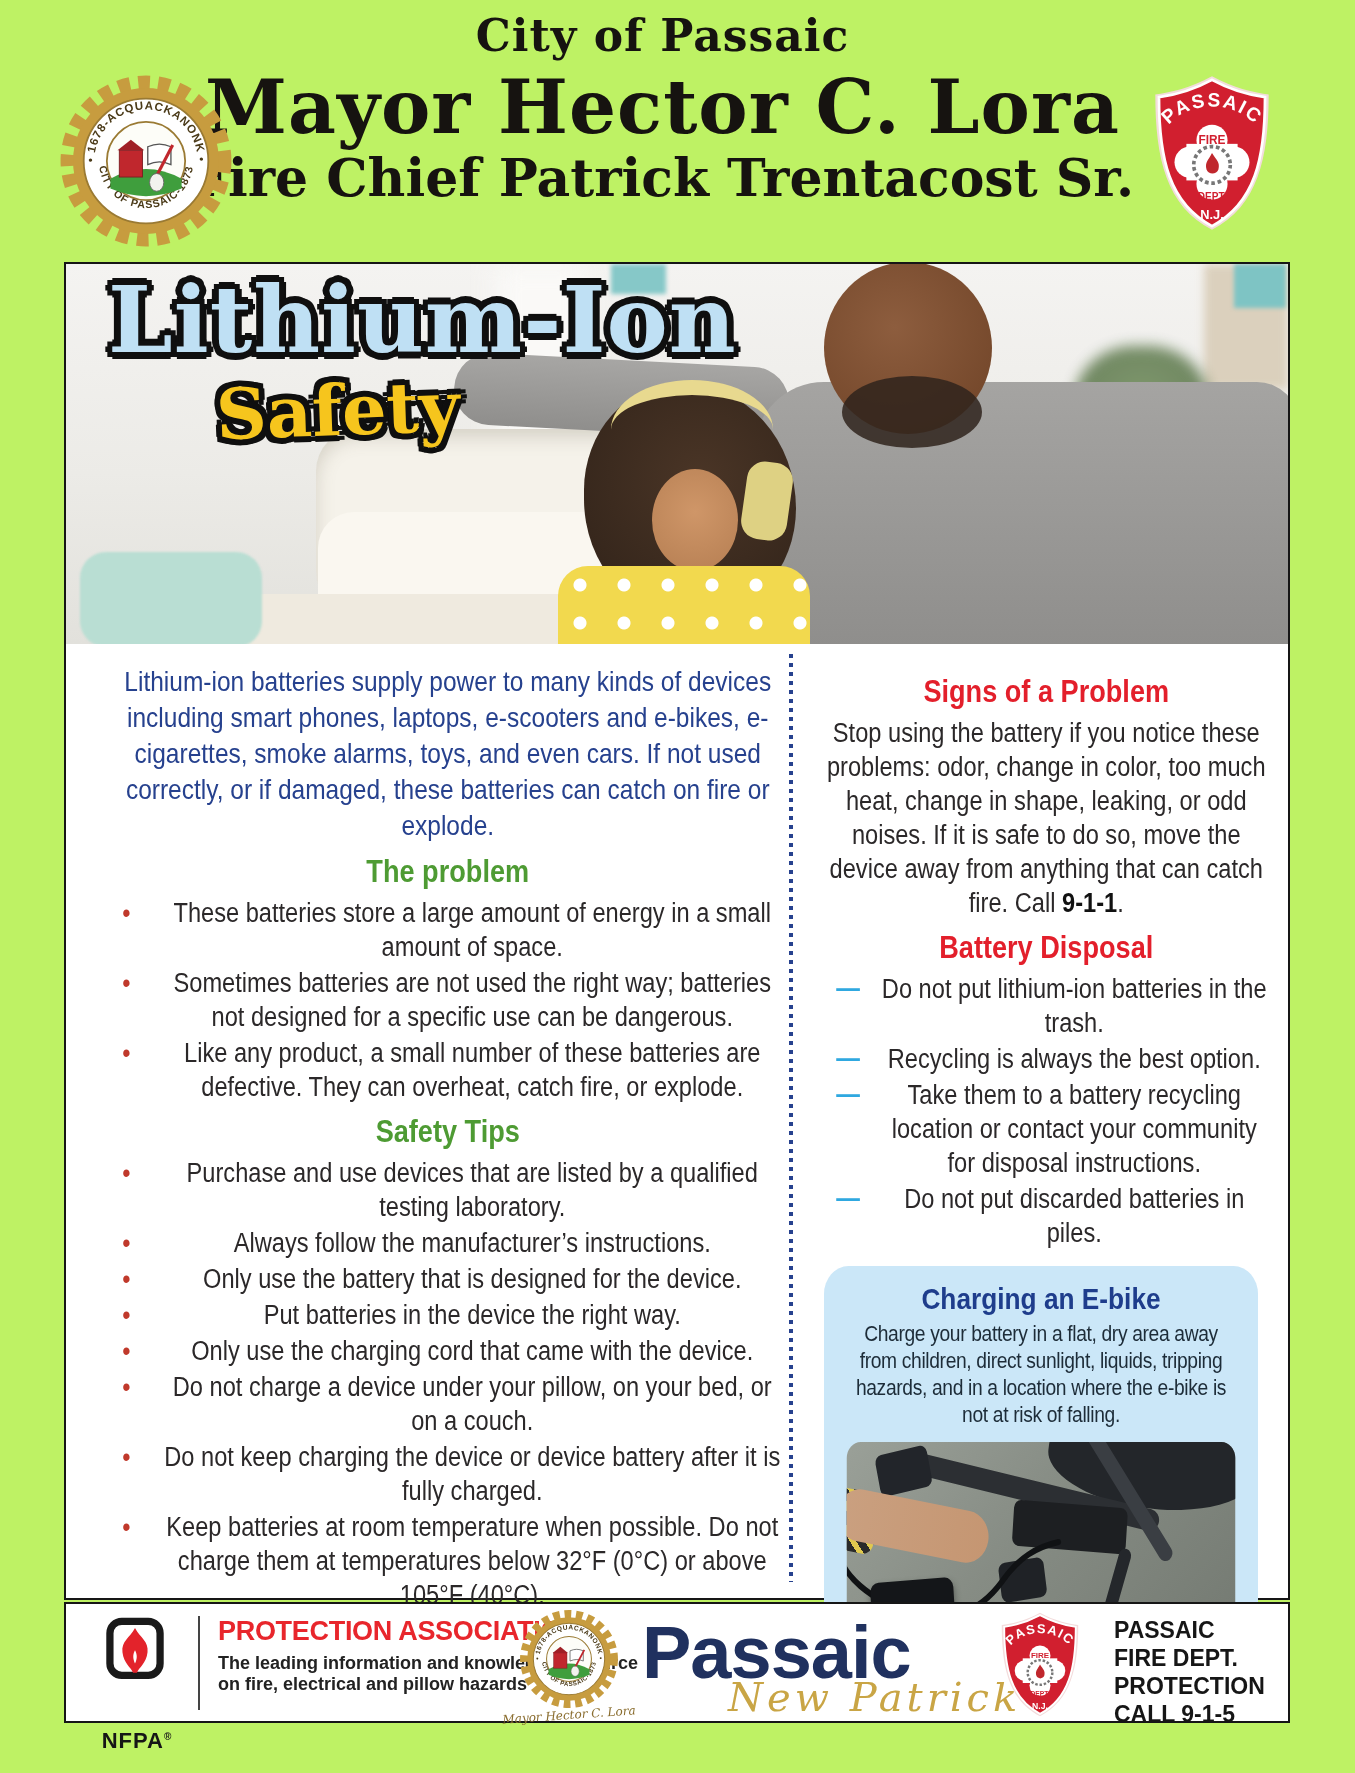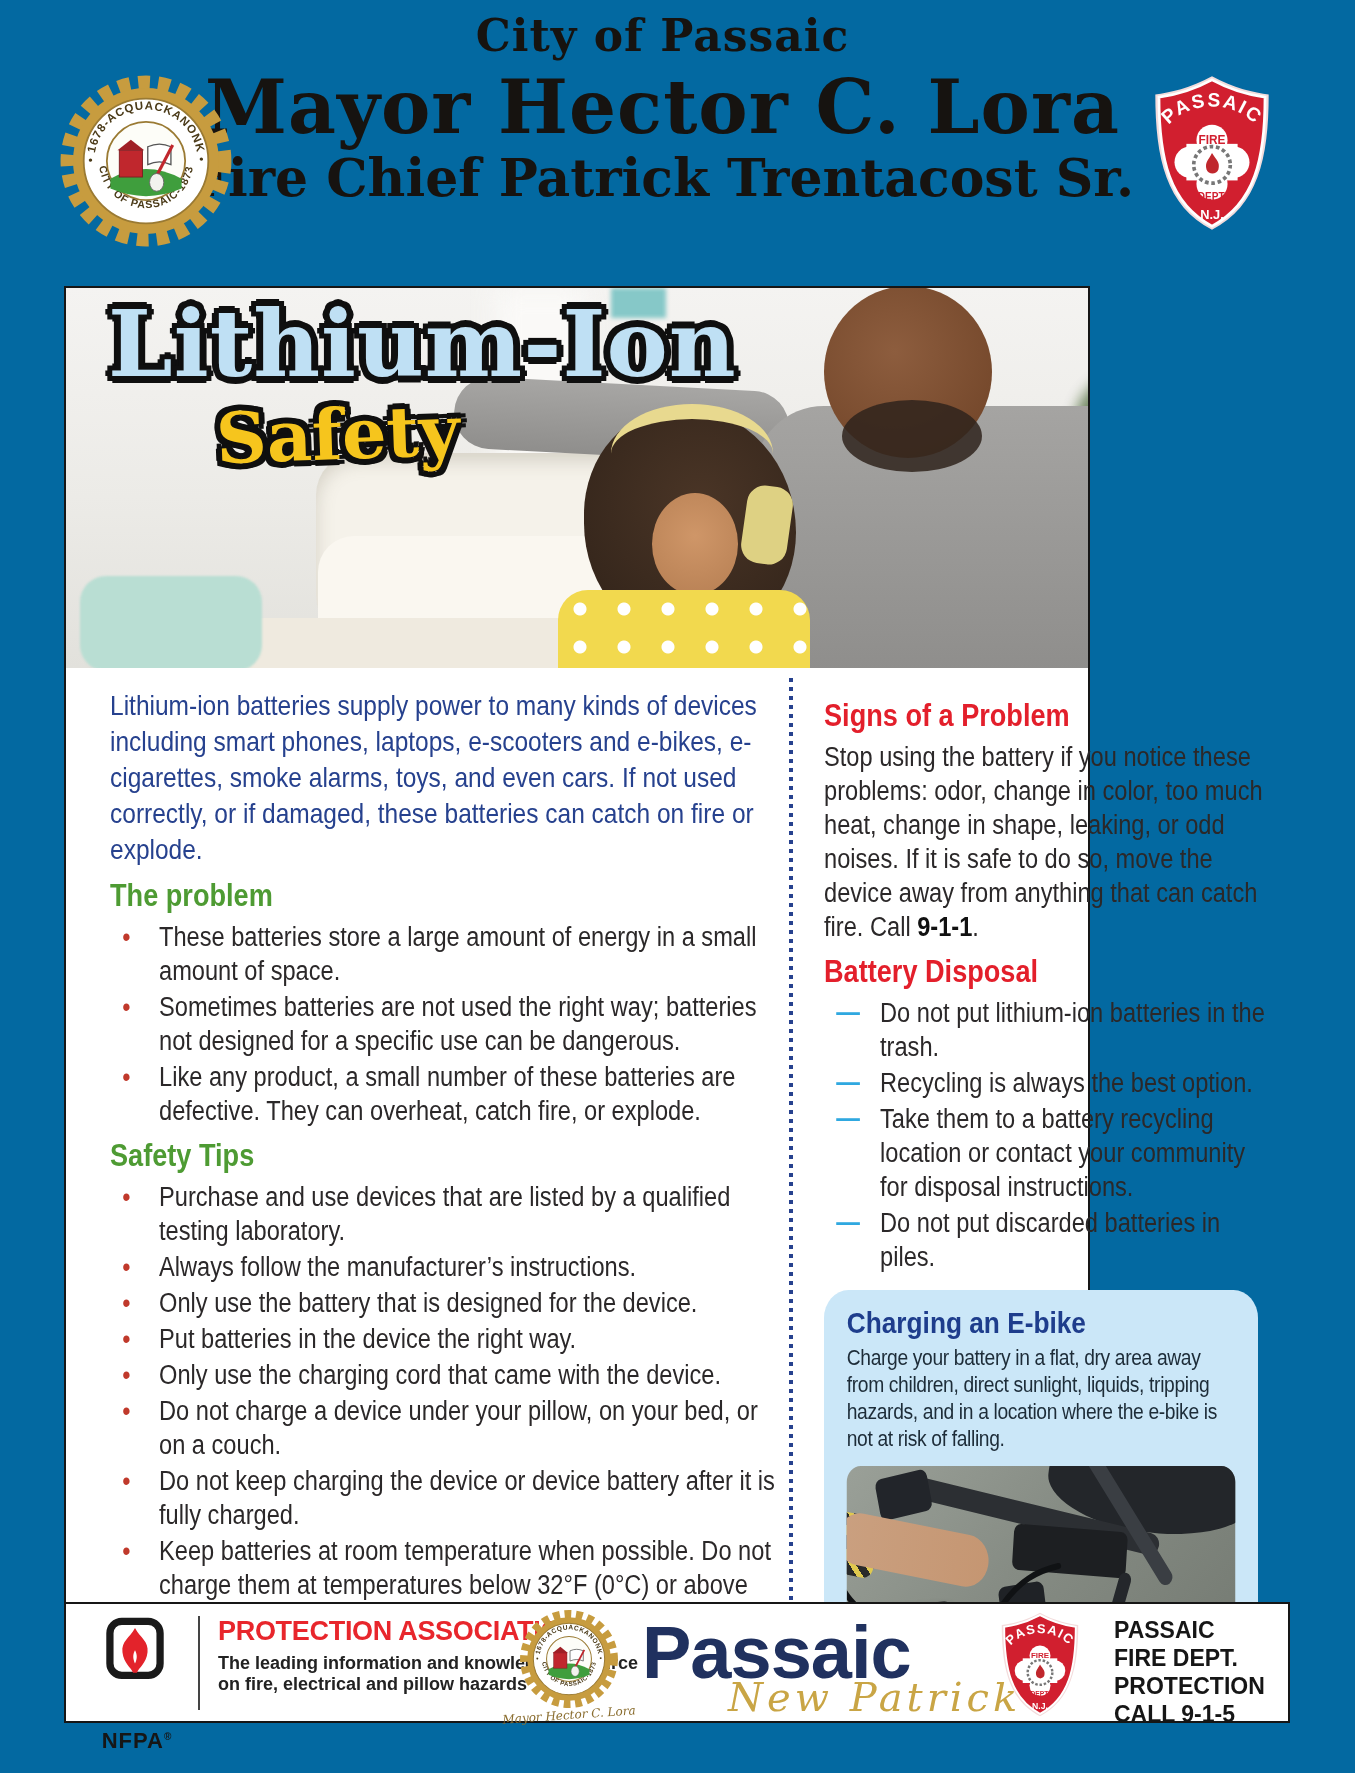--- a/index.html
+++ b/index.html
@@ -1,29 +1,29 @@
 <!DOCTYPE html>
 <html><head>
 <meta charset="utf-8">
 <style>
   html,body{margin:0;padding:0;background:#fff;}
-  .page{position:relative;width:1355px;height:1773px;background:#0369a1;overflow:hidden;
+  .page{position:relative;width:1355px;height:1773px;background:#bef264;overflow:hidden;
         font-family:"Liberation Sans",sans-serif;color:#2b2829;}
 
   
   .header-text{position:absolute;left:170px;top:10px;width:985px;text-align:center;color:#161310;}
   .city-line{font-family:"DejaVu Serif",serif;font-weight:bold;font-size:44px;letter-spacing:1px;}
   .mayor-line{font-family:"DejaVu Serif",serif;font-weight:bold;font-size:74px;letter-spacing:1px;margin-top:8px;line-height:1.05;}
   .chief-line{font-family:"DejaVu Serif",serif;font-weight:bold;font-size:52px;margin-top:4px;line-height:1.05;}
   .seal-header{position:absolute;left:57px;top:72px;width:178px;height:178px;}
   .badge-header{position:absolute;left:1148px;top:70px;width:128px;height:166px;}
 
   
-  .content-box{position:absolute;left:64px;top:262px;width:1026px;height:1338px;
-               border:2px solid #161616;box-sizing:border-box;background:#fff;margin-top:24px;}
+  .content-box{position:absolute;left:64px;top:262px;width:1226px;height:1338px;
+               border:2px solid #161616;box-sizing:border-box;background:#fff;}
 
   
   .hero{position:relative;width:100%;height:380px;overflow:hidden;
         background:linear-gradient(180deg,#f4f3f1 0%,#ecebe7 55%,#e2e1dc 100%);}
   .hero .shape{position:absolute;}
   .light-strip{left:430px;top:0;width:90px;height:230px;background:#fcfbf9;filter:blur(12px);opacity:.85;}
   .wall-art-1{left:545px;top:0;width:55px;height:30px;background:#86c8c8;filter:blur(2px);}
   .wall-art-2{left:1168px;top:0;width:52px;height:44px;background:#7ec4c4;filter:blur(2px);}
   .shelf{left:1138px;top:0;width:84px;height:125px;background:#d9cdb8;filter:blur(4px);opacity:.9;}
   .plant{left:1008px;top:82px;width:135px;height:125px;background:radial-gradient(circle at 50% 45%,#6d8a58,#4f6a41);border-radius:45%;filter:blur(7px);opacity:.85;}
@@ -42,21 +42,21 @@
   .child-shirt{left:492px;top:302px;width:252px;height:80px;background:#f2d94e;border-radius:30px 30px 0 0;
      background-image:radial-gradient(circle,#ffffff 6px,transparent 7px);background-size:44px 38px;}
   .hero-title{position:absolute;left:42px;top:10px;font-family:"DejaVu Serif",serif;font-weight:bold;line-height:1;}
   .t-outline-blue{color:#bfe0f4;text-shadow:-5px -5px 0 #0f0f0f,5px -5px 0 #0f0f0f,-5px 5px 0 #0f0f0f,5px 5px 0 #0f0f0f,-7px 0 0 #0f0f0f,7px 0 0 #0f0f0f,0 -7px 0 #0f0f0f,0 7px 0 #0f0f0f;}
   .t-outline-yellow{color:#f6c51d;text-shadow:-5px -5px 0 #0f0f0f,5px -5px 0 #0f0f0f,-5px 5px 0 #0f0f0f,5px 5px 0 #0f0f0f,-6px 0 0 #0f0f0f,6px 0 0 #0f0f0f,0 -6px 0 #0f0f0f,0 6px 0 #0f0f0f;}
   .t1,.t2{font-size:92px;letter-spacing:1px;}
   .t2{margin-top:2px;}
   .t3{font-size:70px;margin:10px 0 0 108px;transform:rotate(-2deg);display:inline-block;}
 
   
-  .columns{position:absolute;left:0;top:380px;right:0;bottom:0;}
+  .columns{position:absolute;left:0;top:380px;right:0;bottom:0;text-align:center;}
   .col-left{position:absolute;left:44px;top:20px;width:772px;transform:scaleX(.875);transform-origin:left top;}
   .col-divider{position:absolute;left:723px;top:10px;bottom:16px;width:4px;
      background:repeating-linear-gradient(180deg,#26418e 0 4px,transparent 4px 9px);}
   .col-right{position:absolute;left:758px;top:20px;width:508px;transform:scaleX(.875);transform-origin:left top;}
 
   .intro{font-size:28px;line-height:36px;color:#26418e;margin:0 0 8px 0;}
   h2{margin:10px 0 6px 0;font-size:31px;line-height:36px;}
   .green-h{color:#4e9b33;}
   .red-h{color:#e31f2b;}
   ul.flist{list-style:none;margin:0;padding:0;}

